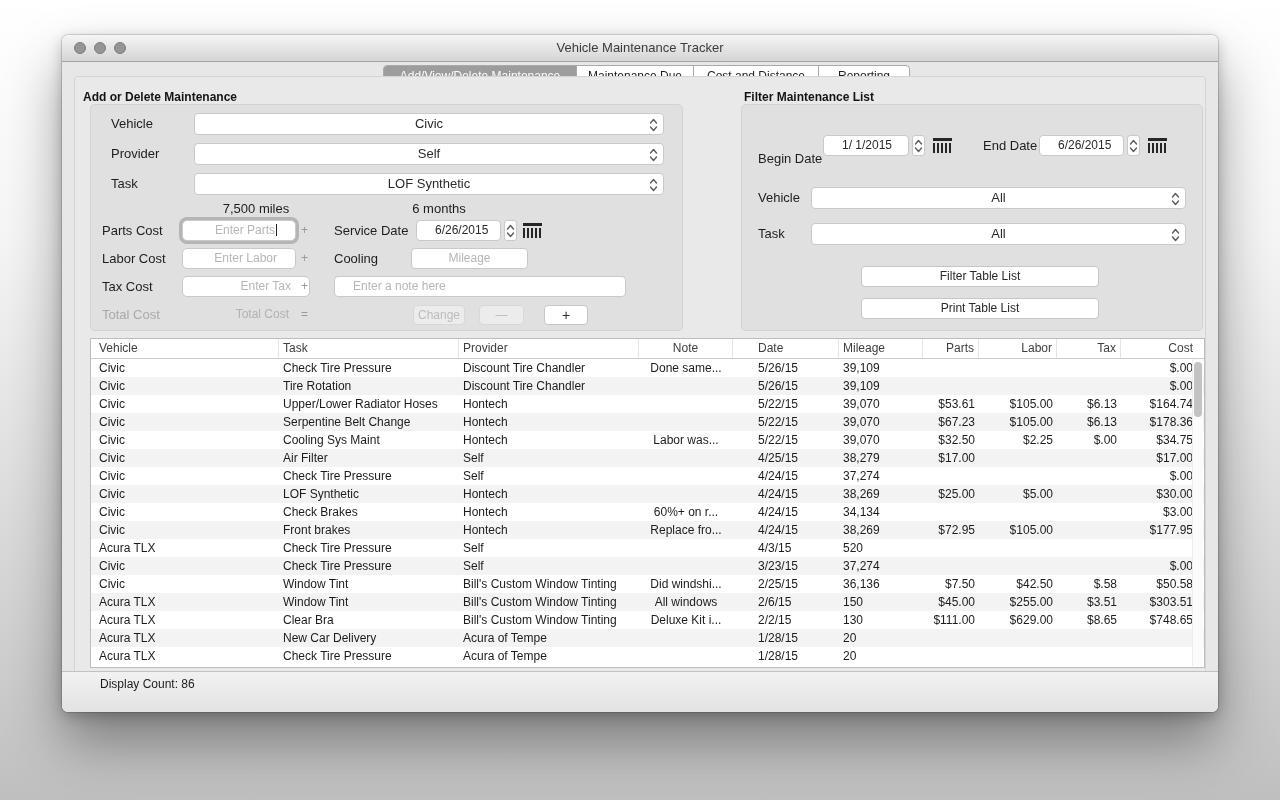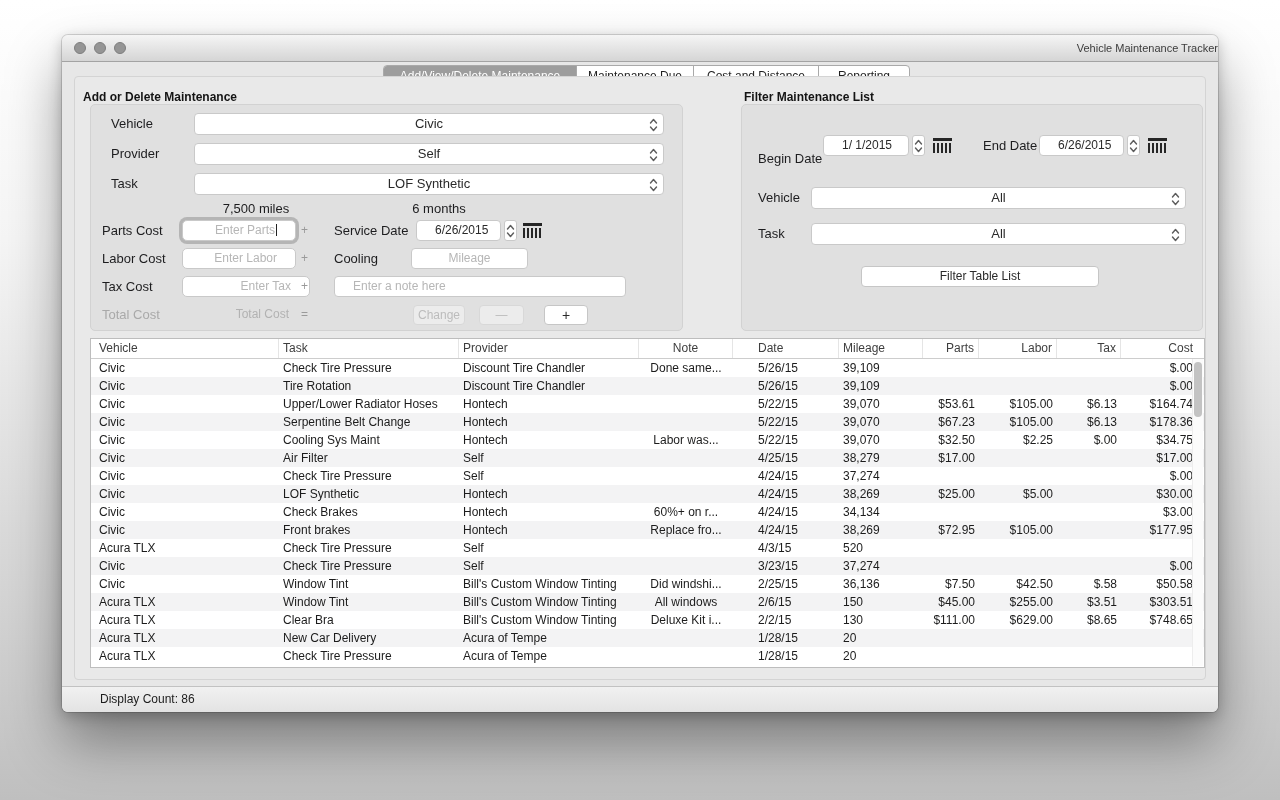--- a/index.html
+++ b/index.html
@@ -6,21 +6,21 @@
     font-family:"Liberation Sans","DejaVu Sans",sans-serif;}
   body{background:linear-gradient(180deg,#ffffff 0%,#f5f5f5 30%,#cccccc 85%,#bfbfbf 100%);}
 
   .window{position:absolute;left:62px;top:35px;width:1156px;height:677px;background:#e7e7e7;
     border-radius:6px;box-shadow:0 30px 55px rgba(0,0,0,.38),0 4px 14px rgba(0,0,0,.22),0 0 0 1px rgba(0,0,0,.14);}
 
   .titlebar{position:absolute;left:0;top:0;right:0;height:27px;border-radius:6px 6px 0 0;
     background:linear-gradient(#f5f5f5,#d5d5d5);border-bottom:1px solid #a3a3a3;box-sizing:border-box;}
   .lights{position:absolute;left:12px;top:7px;display:flex;gap:8px;}
   .light{width:12px;height:12px;border-radius:50%;background:#959595;border:1px solid #7e7e7e;box-sizing:border-box;}
-  .title{text-align:right;line-height:26px;font-size:11px;color:#3c3c3c;}
+  .title{text-align:center;line-height:26px;font-size:13px;color:#3c3c3c;}
 
   .segctl{position:absolute;left:321px;top:30px;height:22px;display:flex;background:#fff;
     border:1px solid #a9a9a9;border-radius:4px;overflow:hidden;box-sizing:border-box;}
   .seg{font-size:12px;line-height:20px;text-align:center;color:#1f1f1f;border-right:1px solid #a9a9a9;box-sizing:border-box;white-space:nowrap;}
   .seg:last-child{border-right:none;}
   .seg.active{background:#9d9d9d;color:#ffffff;}
 
   .tabbox{position:absolute;left:12px;top:41px;width:1132px;height:604px;background:#e9e9e9;
     border:1px solid #d4d4d4;border-radius:4px;box-sizing:border-box;}
 
@@ -75,21 +75,21 @@
   .c-date{width:85px;margin-left:21px;}
   .c-mileage{width:84px;}
   .c-parts{width:56px;}
   .c-labor{width:78px;}
   .c-tax{width:64px;}
   .c-cost{width:76px;}
 
   .scrollbar{position:absolute;top:20px;right:1px;bottom:1px;width:11px;background:#fbfbfb;border-left:1px solid #ededed;box-sizing:border-box;}
   .thumb{position:absolute;top:3px;left:1px;width:8px;height:55px;border-radius:4px;background:#c3c3c3;}
 
-  .statusbar{position:absolute;left:0;right:0;bottom:0;height:26px;border-top:1px solid #c2c2c2;
+  .statusbar{position:absolute;left:0;right:0;bottom:0;height:41px;border-top:1px solid #c2c2c2;
     background:linear-gradient(#f1f1f1,#e3e3e3);border-radius:0 0 6px 6px;box-sizing:border-box;}
   .status-text{margin-left:38px;line-height:24px;font-size:12px;color:#1c1c1c;}
 </style>
 </head>
 <body>
 
 <div class="window">
 
   <div class="titlebar">
     <div class="lights">
@@ -226,20 +226,21 @@
     <div class="lbl" style="left:16px;top:118px;">Task</div>
     <div class="dropdown" style="left:69px;top:118px;width:375px;">
       <span>All</span>
       <span class="dd-chev"><svg width="9" height="16" viewBox="0 0 9 16">
             <path d="M1.5 6 L4.5 2.5 L7.5 6" stroke="#5d5d5d" stroke-width="1.4" fill="none" stroke-linecap="round" stroke-linejoin="round"></path>
             <path d="M1.5 10 L4.5 13.5 L7.5 10" stroke="#5d5d5d" stroke-width="1.4" fill="none" stroke-linecap="round" stroke-linejoin="round"></path>
           </svg></span>
     </div>
 
     <div class="btn tall" style="left:119px;top:161px;width:238px;">Filter Table List</div>
+    <div class="btn tall" style="left:119px;top:193px;width:238px;">Print Table List</div>
   </div>
 
   <div class="table">
     <div class="thead">
       <div class="th c-vehicle">Vehicle</div>
       <div class="th c-task">Task</div>
       <div class="th c-provider">Provider</div>
       <div class="th c-note">Note</div>
       <div class="th c-date">Date</div>
       <div class="th c-mileage">Mileage</div>

